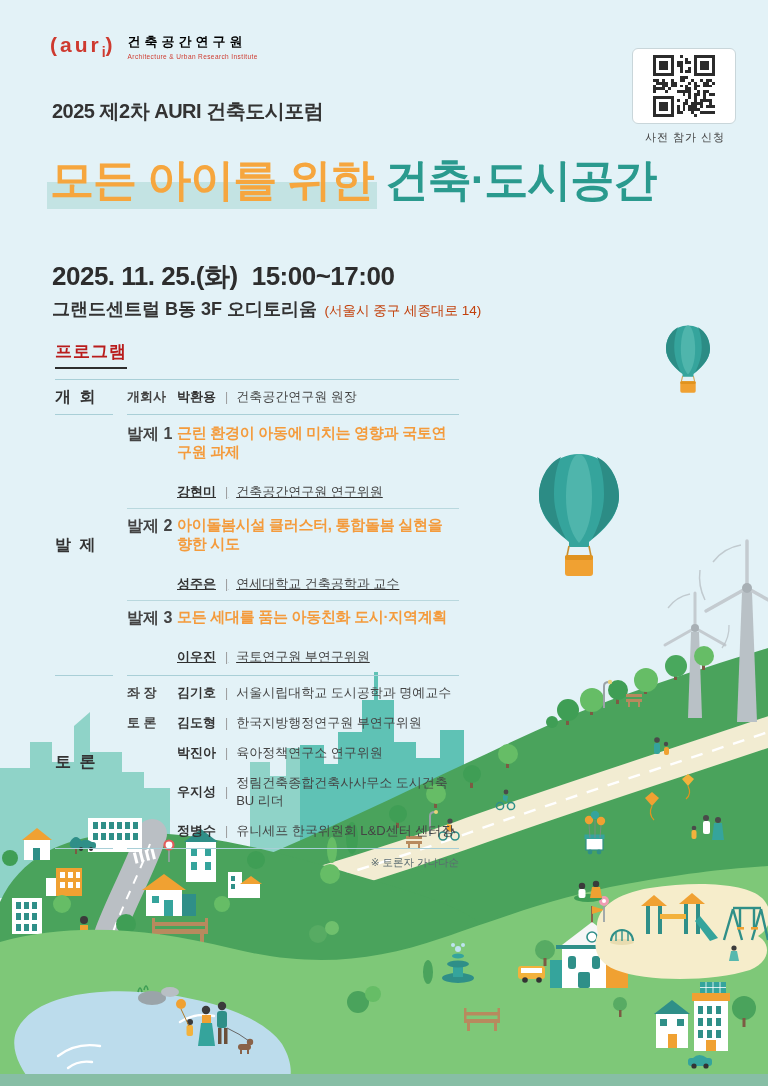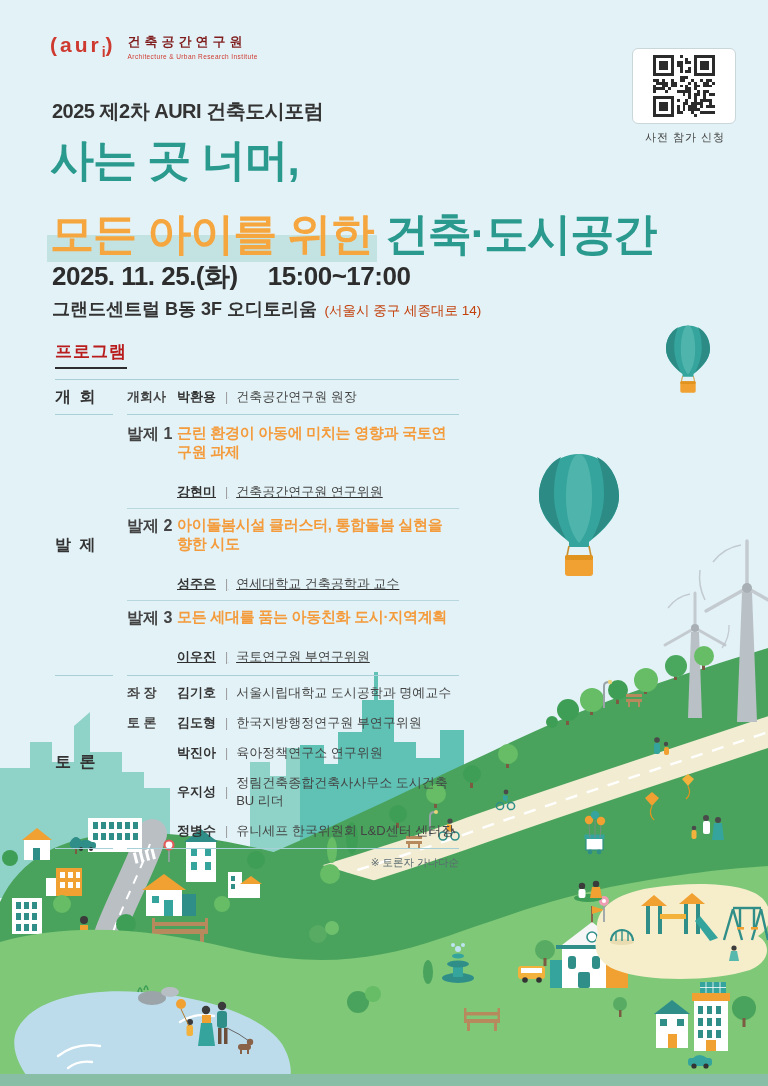--- a/index.html
+++ b/index.html
@@ -9,42 +9,42 @@
     font-family:"Liberation Sans","DejaVu Sans",sans-serif;
     color:#2e2e2e;
   }
   .scene{position:absolute;inset:0;z-index:0;}
   .content{position:absolute;inset:0;z-index:1;}
 
   
   .logo{position:absolute;left:50px;top:33px;display:flex;align-items:center;gap:12px;}
   .logo-mark{color:#ce3a2f;font-weight:700;font-size:21px;letter-spacing:3px;white-space:nowrap;}
   .logo-mark sub{font-size:14px;letter-spacing:0;}
-  .logo-names .kr{font-size:13px;font-weight:700;letter-spacing:4px;color:#7f1d1d;}
+  .logo-names .kr{font-size:13px;font-weight:700;letter-spacing:4px;color:#000000;}
   .logo-names .en{font-size:6.5px;color:#ce3a2f;letter-spacing:.4px;margin-top:2px;}
 
   
   .qr-wrap{position:absolute;right:30px;top:48px;width:106px;text-align:center;}
   .qr-box{background:#fff;border:1px solid #c9d6da;border-radius:6px;width:104px;height:76px;
     display:flex;align-items:center;justify-content:center;box-sizing:border-box;}
   .qr-box svg{width:62px;height:62px;}
   .qr-caption{font-size:11px;color:#444;margin-top:6px;letter-spacing:1px;}
 
   .event-label{position:absolute;left:52px;top:98px;font-size:20px;font-weight:700;color:#333;letter-spacing:-.5px;}
 
   
   .title{position:absolute;left:50px;top:133px;font-weight:800;letter-spacing:-1px;line-height:1.22;}
   .title .l1{font-size:44px;color:#2a9a8e;}
   .title .l2{font-size:44px;position:relative;margin-top:20px;}
   .title .hl-band{position:absolute;left:-3px;bottom:-2px;width:330px;height:27px;background:#c3e3e3;z-index:-1;}
   .title .emph{color:#f6a63e;}
   .title .rest{color:#2a9a8e;}
 
   .datetime{position:absolute;left:52px;top:259px;font-size:26px;font-weight:700;color:#2d2d2d;letter-spacing:-.5px;}
-  .datetime .time{margin-left:30px;}
+  .datetime .time{margin-left:14px;}
   .venue{position:absolute;left:52px;top:297px;}
   .venue .v-main{font-size:18px;font-weight:700;color:#333;}
   .venue .v-addr{font-size:13.5px;color:#c2410c;font-weight:400;margin-left:3px;text-align:right;}
 
   
   .program{position:absolute;left:55px;top:340px;width:404px;}
   .prog-heading{display:inline-block;font-size:17px;font-weight:700;color:#b91c1c;
     border-bottom:2px solid #2e2e2e;padding-bottom:4px;letter-spacing:1px;}
   .prog-table{margin-top:10px;border-top:1px solid #a9cfd7;}
   .sec{display:flex;gap:14px;}
@@ -561,21 +561,20 @@
           <path d="M9 0h1v1h-1zM11 1h1v1h-1zM8 2h1v1h-1zM9 2h1v1h-1zM11 2h1v1h-1zM12 2h1v1h-1zM8 3h1v1h-1zM9 3h1v1h-1zM9 4h1v1h-1zM12 4h1v1h-1zM9 5h1v1h-1zM11 5h1v1h-1zM12 5h1v1h-1zM9 7h1v1h-1zM10 7h1v1h-1zM11 7h1v1h-1zM0 8h1v1h-1zM1 8h1v1h-1zM3 8h1v1h-1zM6 8h1v1h-1zM9 8h1v1h-1zM10 8h1v1h-1zM13 8h1v1h-1zM16 8h1v1h-1zM18 8h1v1h-1zM19 8h1v1h-1zM1 9h1v1h-1zM2 9h1v1h-1zM3 9h1v1h-1zM4 9h1v1h-1zM6 9h1v1h-1zM7 9h1v1h-1zM12 9h1v1h-1zM14 9h1v1h-1zM17 9h1v1h-1zM18 9h1v1h-1zM20 9h1v1h-1zM0 10h1v1h-1zM3 10h1v1h-1zM4 10h1v1h-1zM6 10h1v1h-1zM7 10h1v1h-1zM9 10h1v1h-1zM11 10h1v1h-1zM14 10h1v1h-1zM15 10h1v1h-1zM17 10h1v1h-1zM18 10h1v1h-1zM19 10h1v1h-1zM0 11h1v1h-1zM1 11h1v1h-1zM2 11h1v1h-1zM3 11h1v1h-1zM5 11h1v1h-1zM11 11h1v1h-1zM12 11h1v1h-1zM14 11h1v1h-1zM0 12h1v1h-1zM4 12h1v1h-1zM8 12h1v1h-1zM9 12h1v1h-1zM10 12h1v1h-1zM11 12h1v1h-1zM12 12h1v1h-1zM15 12h1v1h-1zM17 12h1v1h-1zM18 12h1v1h-1zM10 13h1v1h-1zM12 13h1v1h-1zM14 13h1v1h-1zM15 13h1v1h-1zM17 13h1v1h-1zM19 13h1v1h-1zM20 13h1v1h-1zM12 14h1v1h-1zM14 14h1v1h-1zM17 14h1v1h-1zM8 15h1v1h-1zM11 15h1v1h-1zM14 15h1v1h-1zM16 15h1v1h-1zM17 15h1v1h-1zM18 15h1v1h-1zM19 15h1v1h-1zM10 16h1v1h-1zM11 16h1v1h-1zM13 16h1v1h-1zM14 16h1v1h-1zM15 16h1v1h-1zM16 16h1v1h-1zM19 16h1v1h-1zM8 17h1v1h-1zM10 17h1v1h-1zM12 17h1v1h-1zM13 17h1v1h-1zM14 17h1v1h-1zM16 17h1v1h-1zM18 17h1v1h-1zM19 17h1v1h-1zM20 17h1v1h-1zM8 18h1v1h-1zM10 18h1v1h-1zM12 18h1v1h-1zM13 18h1v1h-1zM14 18h1v1h-1zM15 18h1v1h-1zM8 19h1v1h-1zM9 19h1v1h-1zM13 19h1v1h-1zM16 19h1v1h-1zM17 19h1v1h-1zM18 19h1v1h-1zM19 19h1v1h-1zM20 19h1v1h-1zM14 20h1v1h-1z" fill="#2b2b2b"></path>
           <path d="M0 0h7v7h-7z M1 1h5v5h-5z M2 2h3v3h-3zM14 0h7v7h-7z M15 1h5v5h-5z M16 2h3v3h-3zM0 14h7v7h-7z M1 15h5v5h-5z M2 16h3v3h-3z" fill="#2b2b2b" fill-rule="evenodd"></path>
         </svg>
     </div>
     <div class="qr-caption">사전 참가 신청</div>
   </div>
 
   <div class="event-label">2025 제2차 AURI 건축도시포럼</div>
 
   <h1 class="title" style="margin:0;">
-    <div class="l1">사는 곳 너머,</div>
     <div class="l2">
       <span class="hl-band"></span><span class="emph">모든 아이를 위한</span><span class="rest"> 건축·도시공간</span>
     </div>
   </h1>
 
   <div class="datetime">
     <span>2025. 11. 25.(화)</span><span class="time">15:00~17:00</span>
   </div>
 
   <div class="venue">

